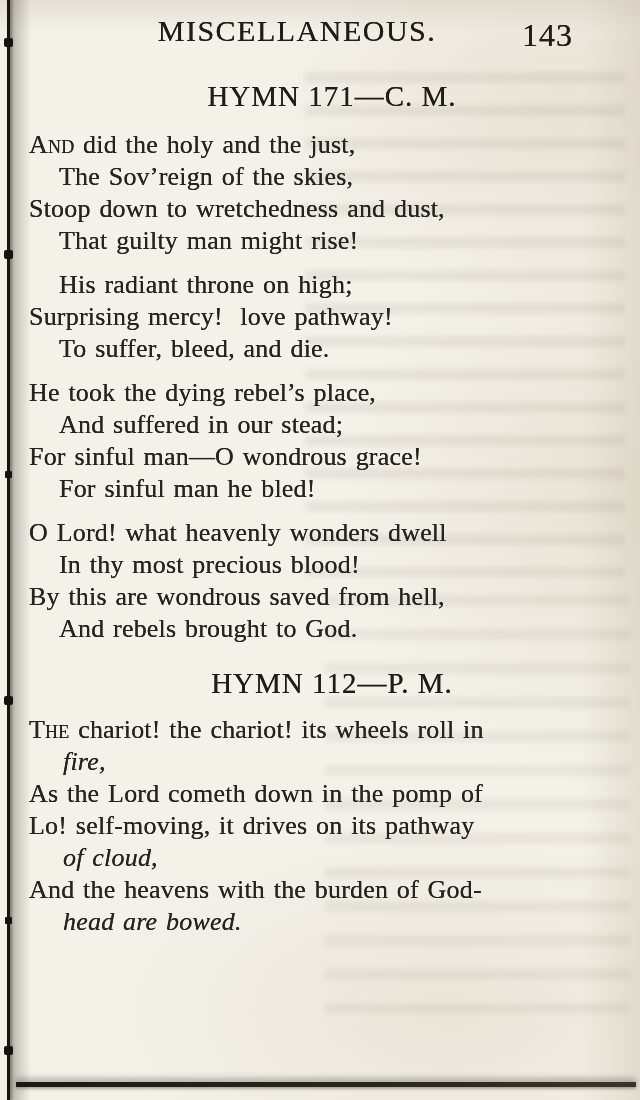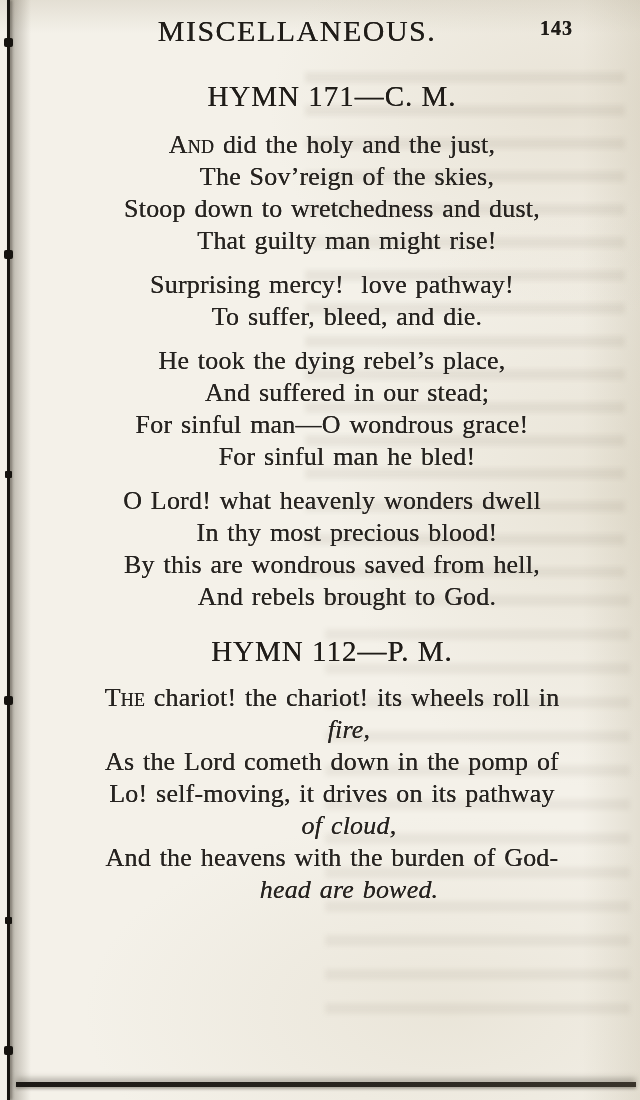--- a/index.html
+++ b/index.html
@@ -34,32 +34,32 @@
                              0 878px 0 -1px #16130f, 0 1008px 0 0 #16130f; }
   
   .bottom-edge  { position:absolute; left:16px; right:4px; bottom:13px; height:5px;
                   background:linear-gradient(to right, #1c1915 0%, #2a2620 60%, #3a352c 100%);
                   box-shadow:0 -3px 6px rgba(90,84,72,0.55), 0 2px 3px rgba(90,84,72,0.40); }
 
   .content { position:absolute; left:13px; top:14px; right:5px;margin-left:16px; }
 
   .header { position:relative; text-align:center; padding-right:70px; height:46px; }
   .running-head { font-size:30px; letter-spacing:1.5px; color:#201d19; text-shadow:0 0 0.5px #201d19; }
-  .page-number  { position:absolute; right:62px; top:3px; font-size:20px; letter-spacing:1px;
-                  color:#201d19; text-shadow:0 0 0.5px #201d19;font-weight:bold; }
+  .page-number  { position:absolute; right:62px; top:3px; font-size:32px; letter-spacing:1px;
+                  color:#201d19; text-shadow:0 0 0.5px #201d19; }
 
   .hymn-title { text-align:center; font-size:29px; letter-spacing:1px; margin:20px 0 16px;
                 color:#201d19; text-shadow:0 0 0.5px #201d19; }
   .title-172  { margin-top:22px; margin-bottom:14px; }
 
   .verse  { margin-bottom:12px; }
   .stanza { }
   .line { font-size:26px; line-height:32px; white-space:pre;
           letter-spacing:0.2px; word-spacing:2px;
-          text-shadow:0 0 0.4px #2a2723;text-align:center; }
+          text-shadow:0 0 0.4px #2a2723; }
   .indent  { padding-left:30px; }
   .indent2 { padding-left:34px;font-style:italic; }
   .sc { font-variant:small-caps; }
 </style>
 </head>
 <body>
 
 <div class="page">
 
   <div class="bleed bleed1"></div>
@@ -80,20 +80,21 @@
     <div class="hymn-title">HYMN 171—C. M.</div>
 
     <div class="verse">
       <div class="line"><span class="sc">And</span><span> did the holy and the just,</span></div>
       <div class="line indent">The Sov’reign of the skies,</div>
       <div class="line">Stoop down to wretchedness and dust,</div>
       <div class="line indent">That guilty man might rise!</div>
     </div>
 
     <div class="verse">
+      <div class="line indent">His radiant throne on high;</div>
       <div class="line">Surprising mercy!  love pathway!</div>
       <div class="line indent">To suffer, bleed, and die.</div>
     </div>
 
     <div class="verse">
       <div class="line">He took the dying rebel’s place,</div>
       <div class="line indent">And suffered in our stead;</div>
       <div class="line">For sinful man—O wondrous grace!</div>
       <div class="line indent">For sinful man he bled!</div>
     </div>

